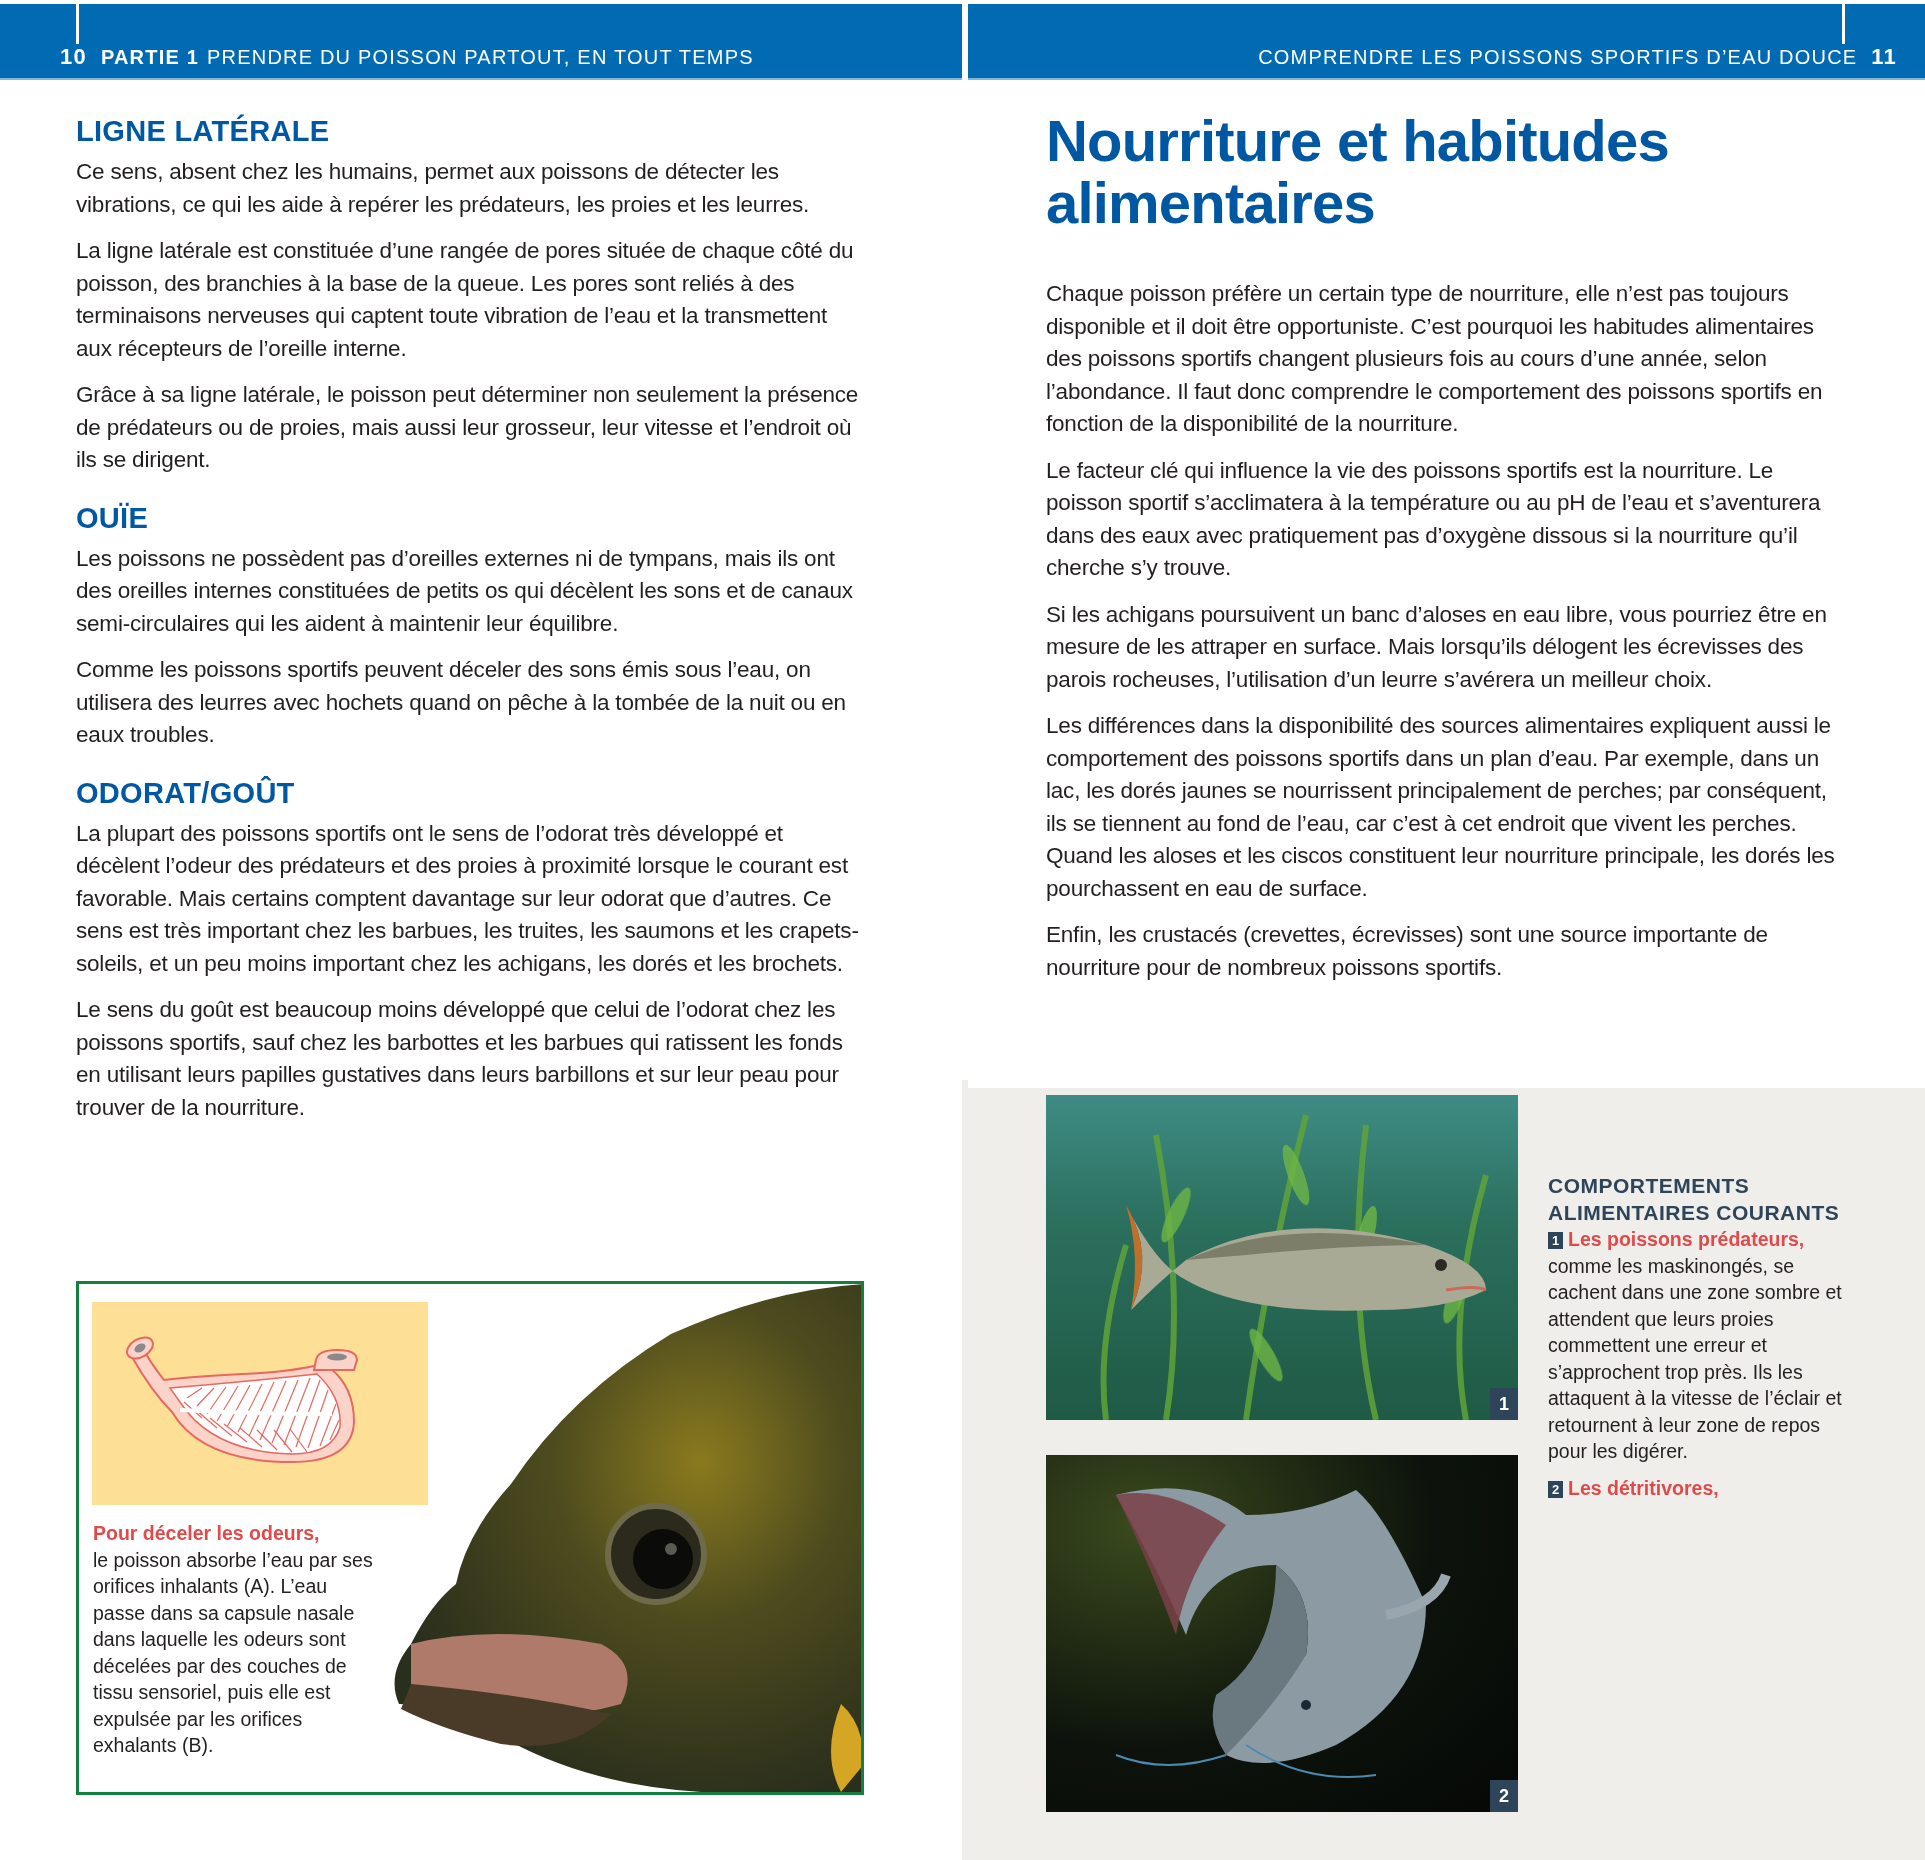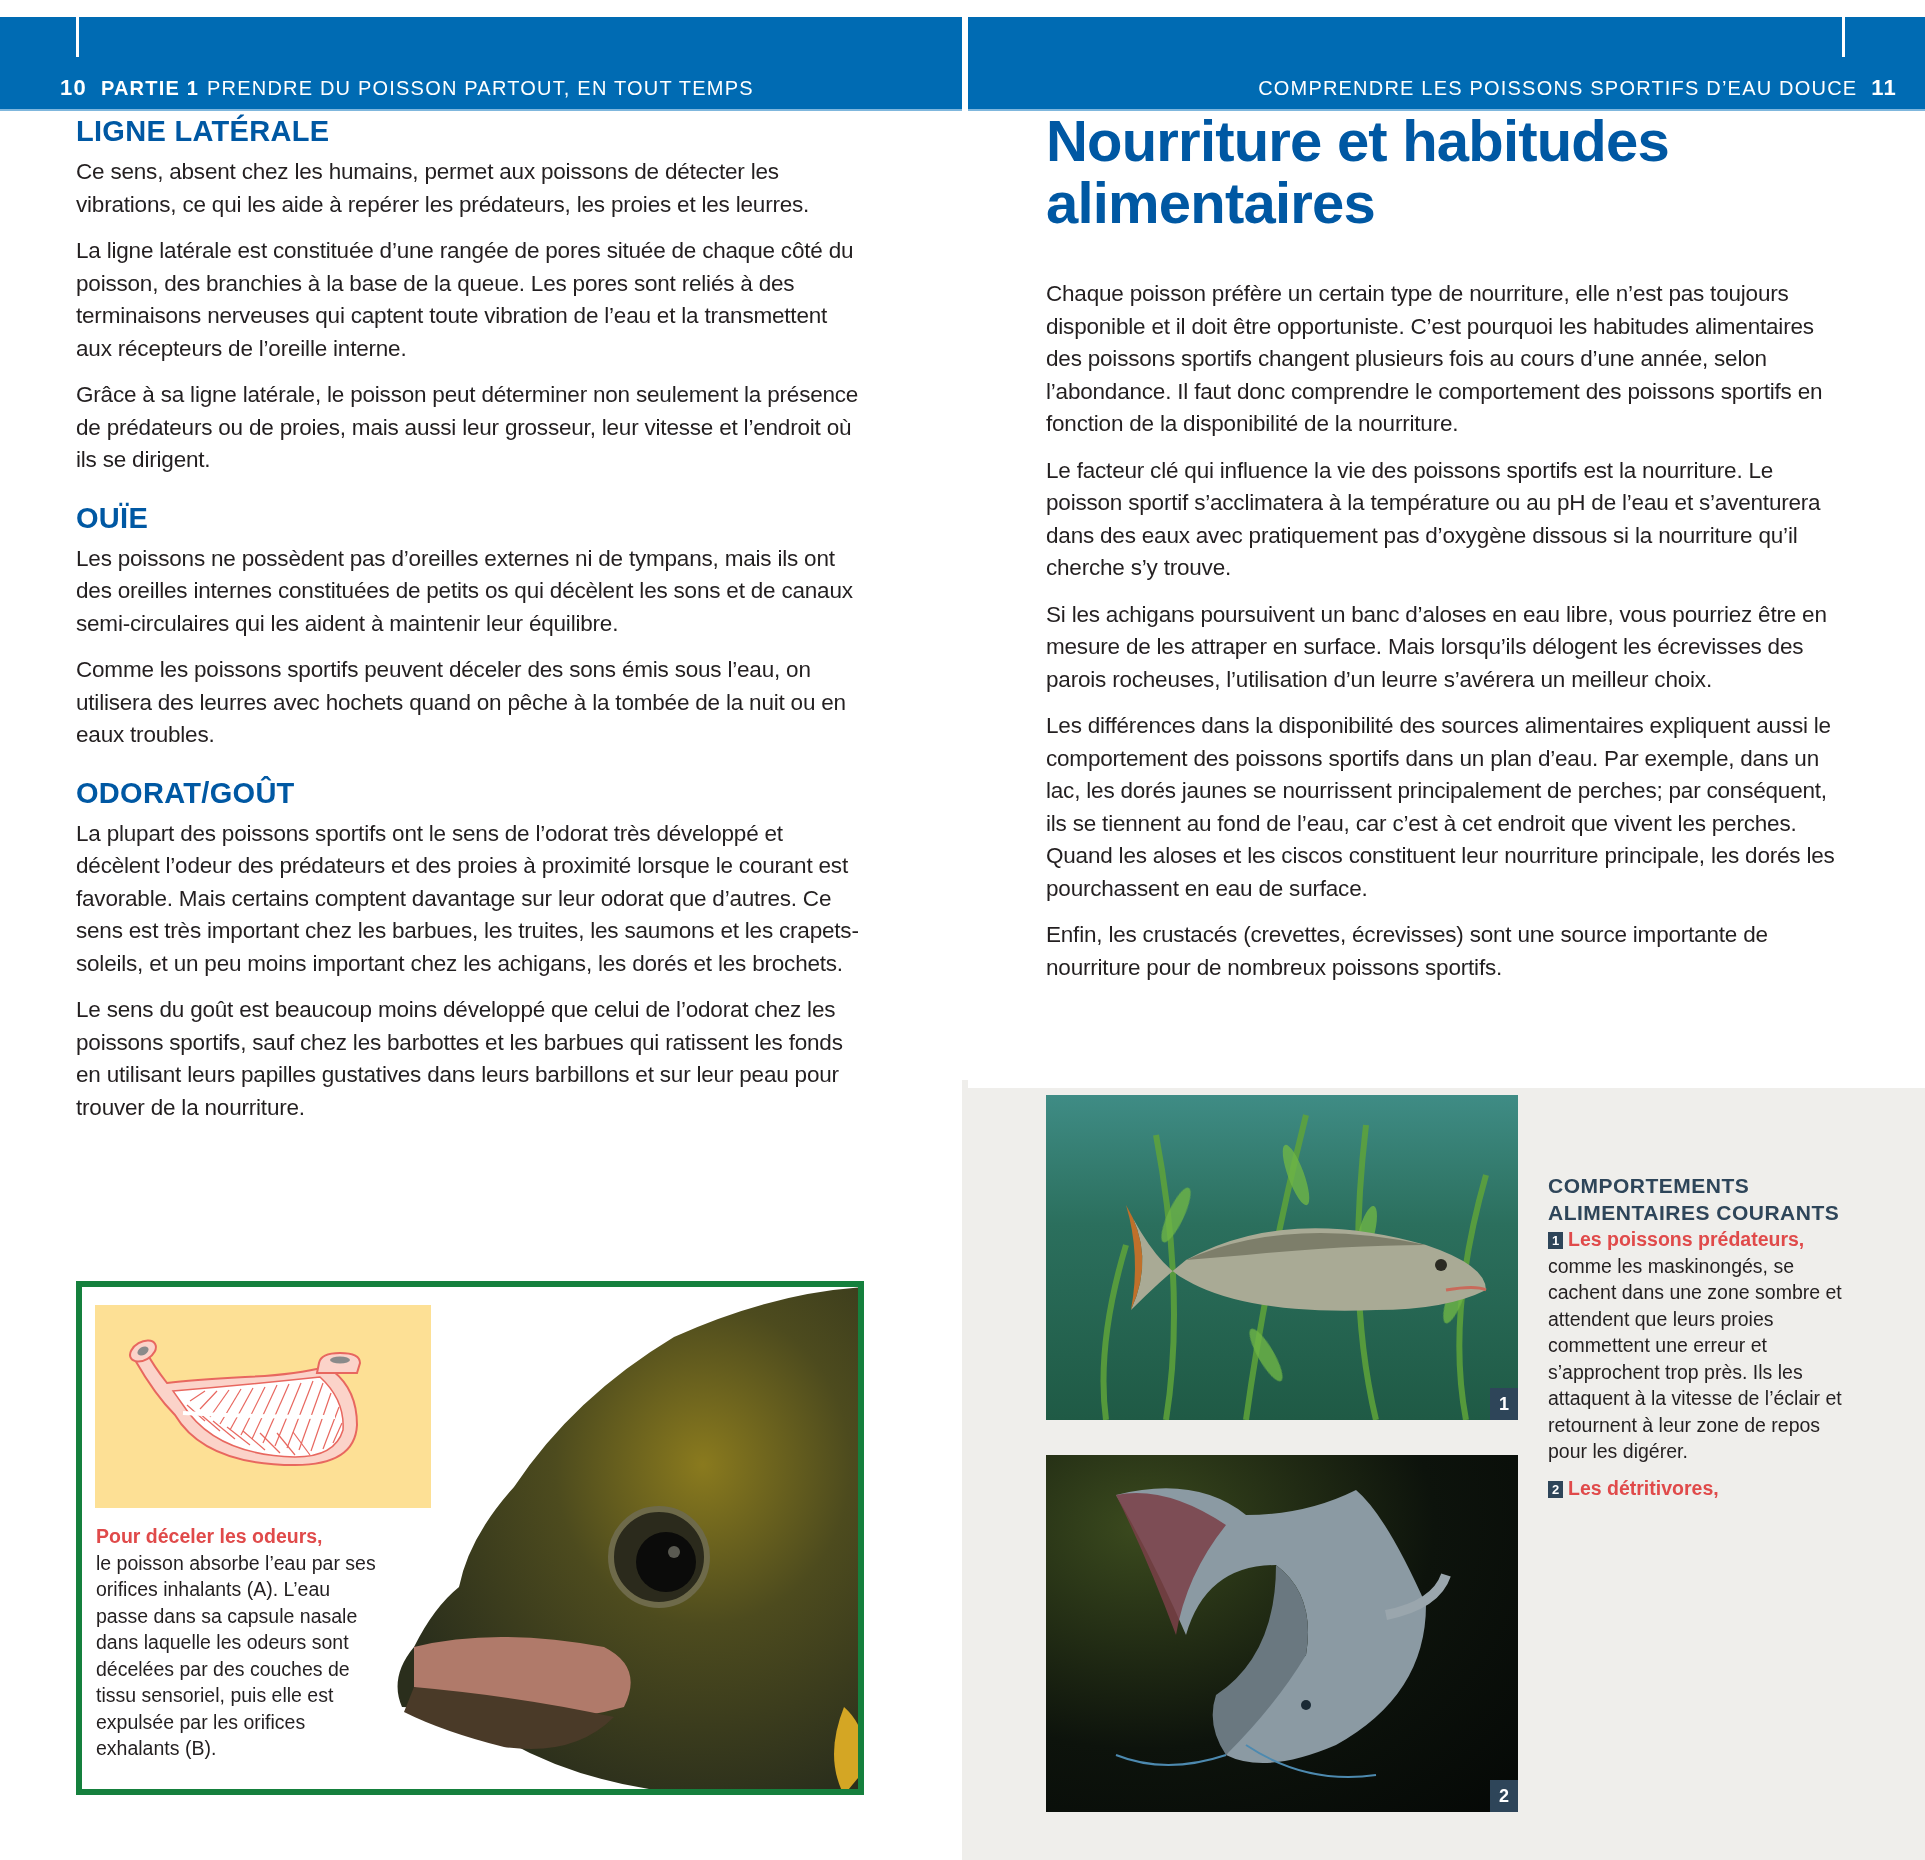--- a/index.html
+++ b/index.html
@@ -1,20 +1,20 @@
 <!DOCTYPE html>
 <html><head>
 <meta charset="utf-8">
 <style>
   * { box-sizing: border-box; margin: 0; padding: 0; }
   html, body { width: 1925px; height: 1860px; background: #ffffff; overflow: hidden; }
   body { position: relative; font-family: "Liberation Sans", sans-serif; color: #231f20; }
 
   
-  .header-bar { position: absolute; top: 17px; height: 92px; background: #006bb3; }
+  .header-bar { position: absolute; top: 4px; height: 74px; background: #006bb3; }
   .header-left { left: 0; width: 962px; }
   .header-right { left: 968px; width: 957px; padding-left: 32px; }
   .header-bar::after { content: ""; position: absolute; left: 0; right: 0; bottom: -2px; height: 2px; background: #7fb7dd; }
   .header-tick { position: absolute; top: 0; width: 3px; height: 40px; background: #ffffff; }
   .header-left .header-tick { left: 76px; }
   .header-right .header-tick { right: 80px; }
   .header-text { position: absolute; bottom: 8px; color: #ffffff; font-size: 20px; letter-spacing: 1.2px; white-space: nowrap; }
   .header-left .header-text { left: 60px; }
   .header-right .header-text { right: 28px; }
   .page-num { font-size: 22px; font-weight: bold; margin-right: 14px; }
@@ -25,21 +25,21 @@
   .col-left { position: absolute; left: 76px; top: 112px; width: 790px; }
   .col-right { position: absolute; left: 1046px; top: 110px; width: 800px; }
 
   h2.sec { color: #0058a3; font-size: 29px; font-weight: bold; letter-spacing: 0.3px; margin-bottom: 6px; line-height: 38px; }
   p.body { font-size: 22.5px; line-height: 32.5px; margin-bottom: 14px; color: #231f20; letter-spacing: -0.2px; }
   .sec-block { margin-bottom: 22px; }
 
   h1.title { color: #0058a3; font-size: 58px; font-weight: bold; line-height: 62px; letter-spacing: -0.8px; margin-bottom: 44px; }
 
   
-  .fig-box { position: absolute; left: 76px; top: 1281px; width: 788px; height: 514px; border: 6px solid #15803d; background: #ffffff; overflow: hidden; }
+  .fig-box { position: absolute; left: 76px; top: 1281px; width: 788px; height: 514px; border: 3px solid #15803d; background: #ffffff; overflow: hidden; }
   .diagram-panel { position: absolute; left: 13px; top: 18px; width: 336px; height: 203px; background: #fde095; }
   .fig-caption { position: absolute; left: 14px; top: 236px; width: 290px; font-size: 19.5px; line-height: 26.5px; color: #231f20; }
   .fig-caption .lead { color: #e04a4a; font-weight: bold; display: block; }
   .walleye { position: absolute; left: 292px; top: 0; width: 493px; height: 508px; }
 
   
   .sidebar-panel { position: absolute; left: 962px; top: 1088px; width: 963px; height: 772px; background: #efeeeb; }
   .sidebar-panel::before { content: ""; position: absolute; left: 0; top: -8px; width: 6px; height: 8px; background: #efeeeb; }
   .photo { position: absolute; overflow: hidden; }
   .photo-1 { left: 1046px; top: 1095px; width: 472px; height: 325px; background: linear-gradient(180deg, #3f8c85 0%, #2b6f5d 40%, #1f5a45 100%); }

